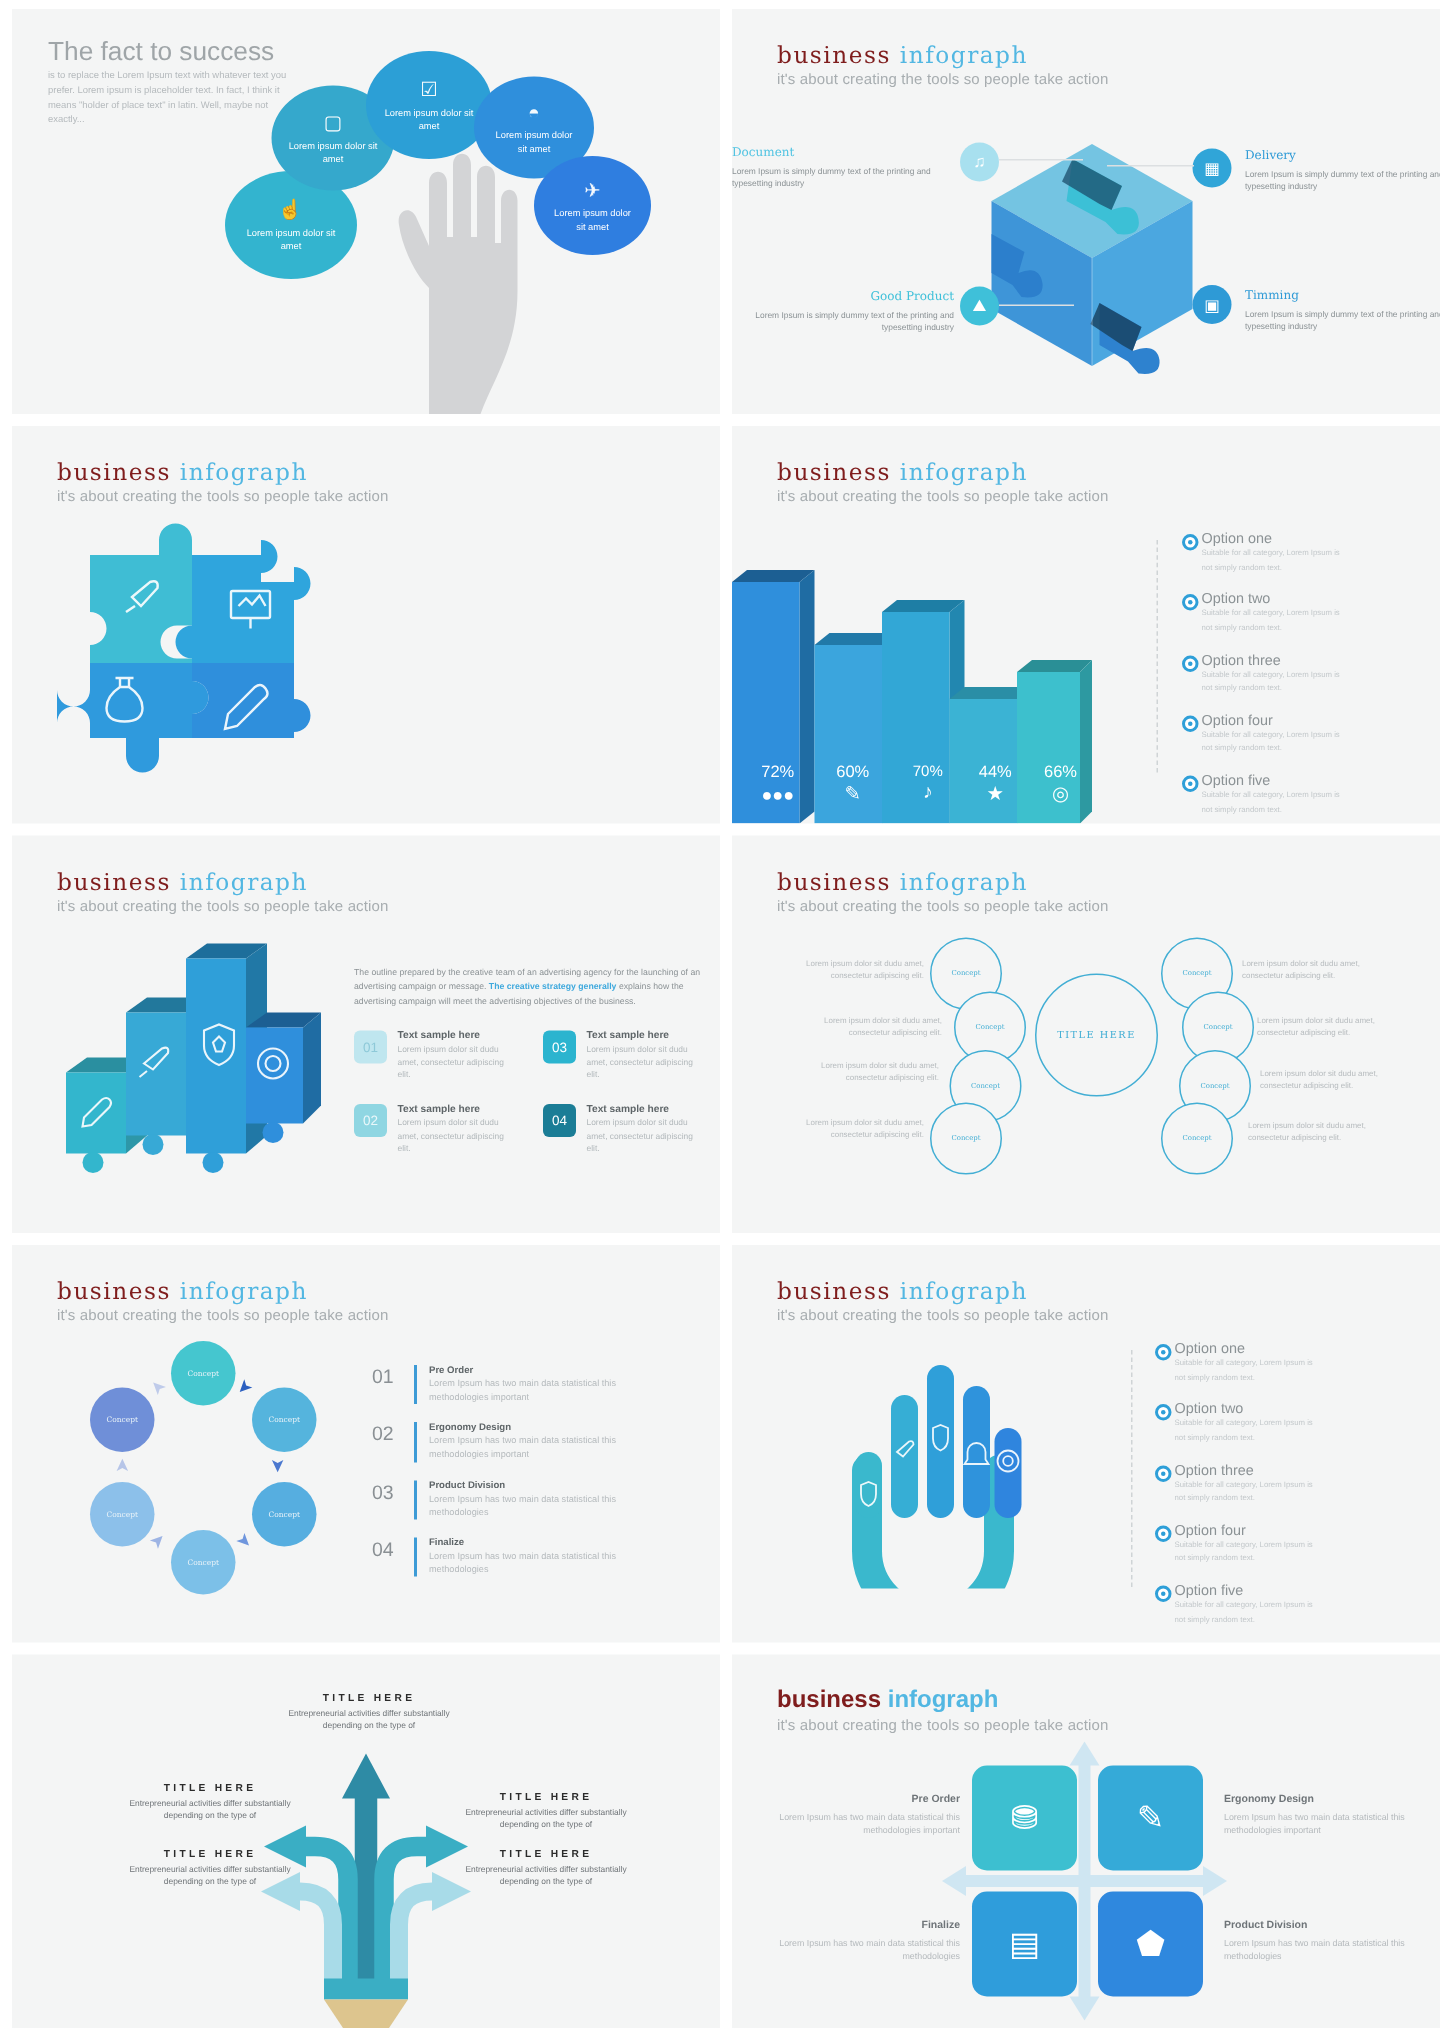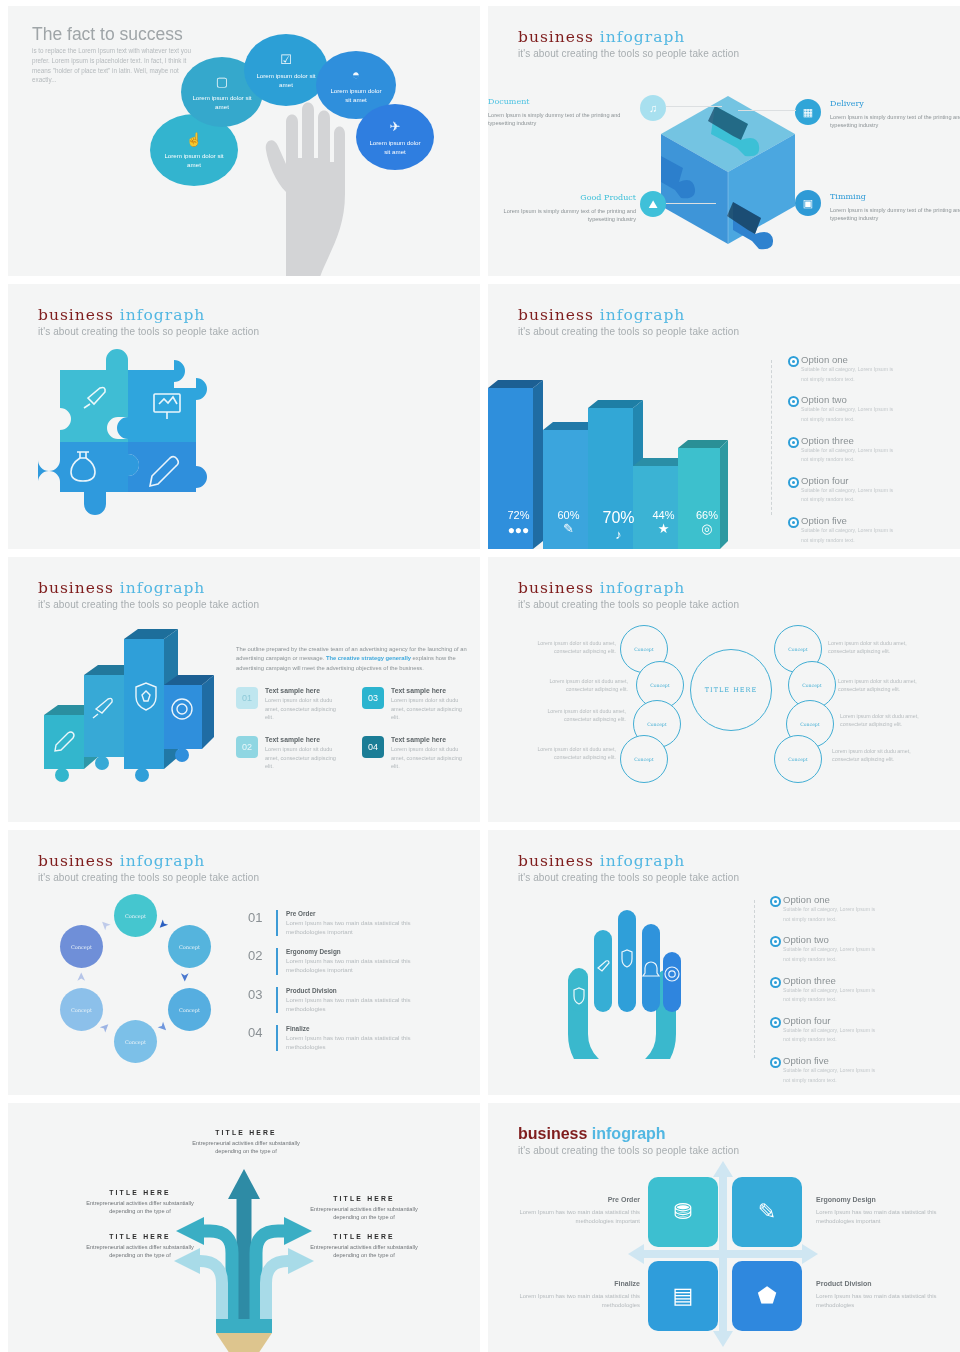--- a/index.html
+++ b/index.html
@@ -219,21 +219,21 @@
     <div style="position:absolute;left:8px;top:225px;width:232px;display:flex">
       <div style="width:45px;text-align:center">
         <div style="font-size:11px;color:#fff">72%</div>
         <div style="font-size:12px;color:#fff;margin-top:2px">●●●</div>
         </div>
       <div style="width:55px;text-align:center">
         <div style="font-size:11px;color:#fff">60%</div>
         <div style="font-size:13px;color:#fff">✎</div>
         </div>
       <div style="width:45px;text-align:center">
-        <div style="font-size:16px;color:#fff">70%</div>
+        <div style="font-size:10px;color:#fff">70%</div>
         <div style="font-size:13px;color:#fff">♪</div>
         </div>
       <div style="width:45px;text-align:center">
         <div style="font-size:11px;color:#fff">44%</div>
         <div style="font-size:13px;color:#fff">★</div>
         </div>
       <div style="width:42px;text-align:center">
         <div style="font-size:11px;color:#fff">66%</div>
         <div style="font-size:13px;color:#fff">◎</div>
         </div>

